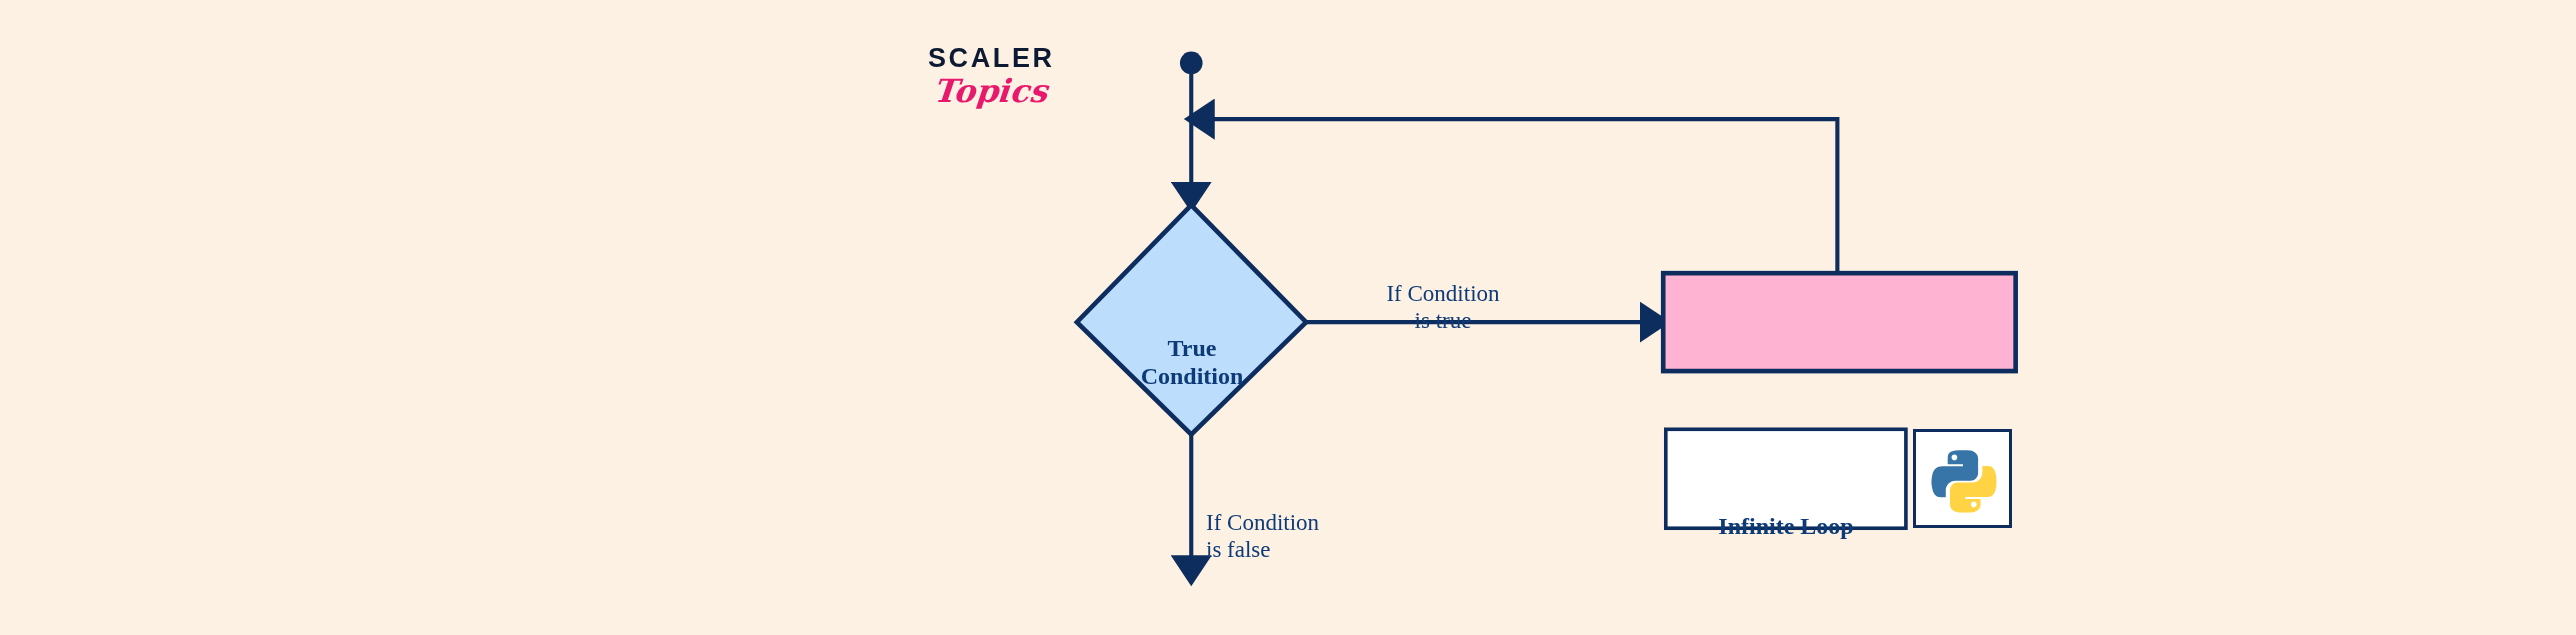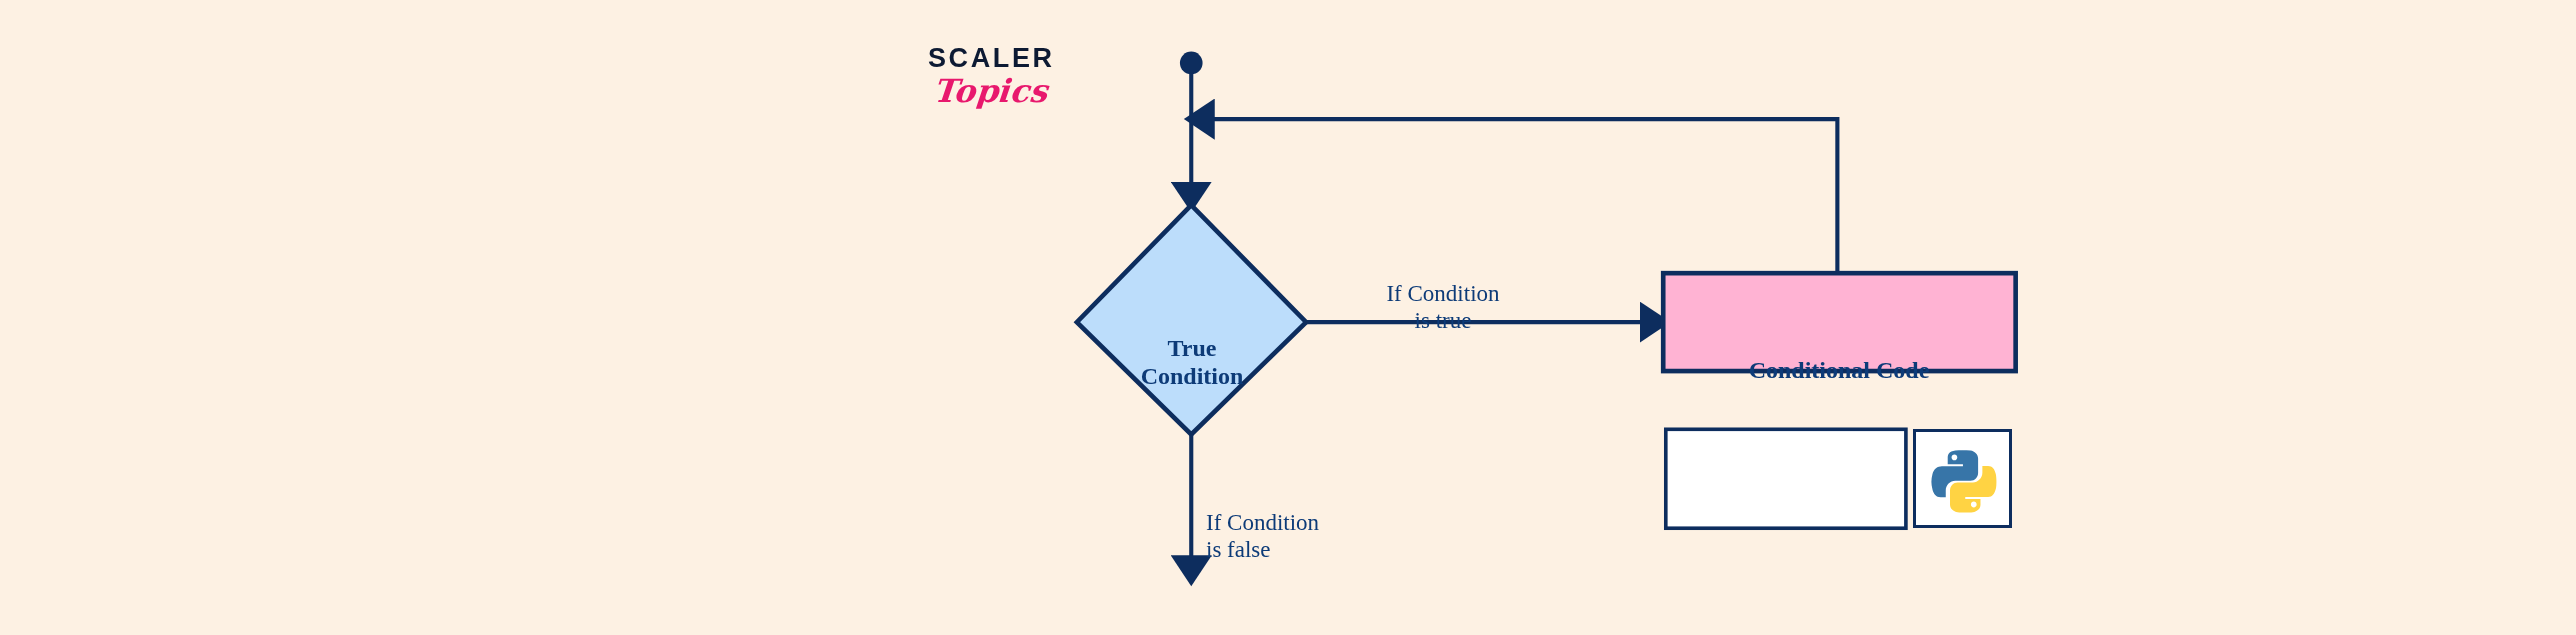--- a/index.html
+++ b/index.html
@@ -161,22 +161,22 @@
     <line x1="2312" y1="843" x2="2312" y2="1095" stroke="#0d2d5e" stroke-width="8" marker-end="url(#arrow-down)"></line>
 
     <rect x="3228" y="530" width="684" height="190" fill="#ffb3d3" stroke="#0d2d5e" stroke-width="9"></rect>
 
     <rect x="3233" y="833" width="466" height="192" fill="#ffffff" stroke="#0d2d5e" stroke-width="7"></rect>
   </svg>
 
   <div class="node-label" id="diamond-label">True
 Condition</div>
 
-  <div class="node-label" id="pink-label">Conditional Code</div>
 
+  <div class="node-label" id="infinite-loop-label">Infinite Loop</div>
 
   <div class="node-label" id="edge-true-label">If Condition
 is true</div>
 
   <div class="node-label" id="edge-false-label">If Condition
 is false</div>
 
   <div id="python-box">
     <svg viewBox="0 0 110 110">
       <path fill="#3775a8" d="M54.4 7.2c-4.3 0-8.4.4-12 1-10.6 1.9-12.5 5.8-12.5 13v9.5h25v3.2H20.5c-7.3 0-13.6 4.4-15.6 12.7-2.3 9.5-2.4 15.5 0 25.5 1.8 7.4 6 12.7 13.2 12.7h8.6V73.4c0-8.3 7.2-15.6 15.6-15.6h25c6.9 0 12.5-5.7 12.5-12.7V21.2c0-6.8-5.7-11.9-12.5-13-4.3-.7-8.8-1-13-1zM40.9 14.9c2.6 0 4.7 2.1 4.7 4.8 0 2.6-2.1 4.7-4.7 4.7-2.6 0-4.7-2.1-4.7-4.7 0-2.7 2.1-4.8 4.7-4.8z"></path>

